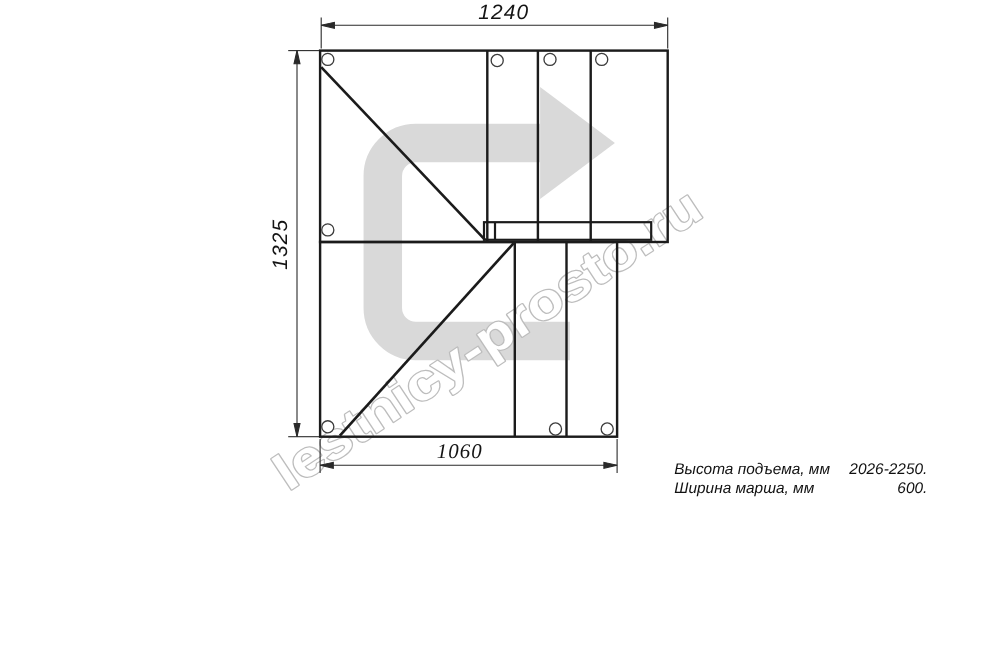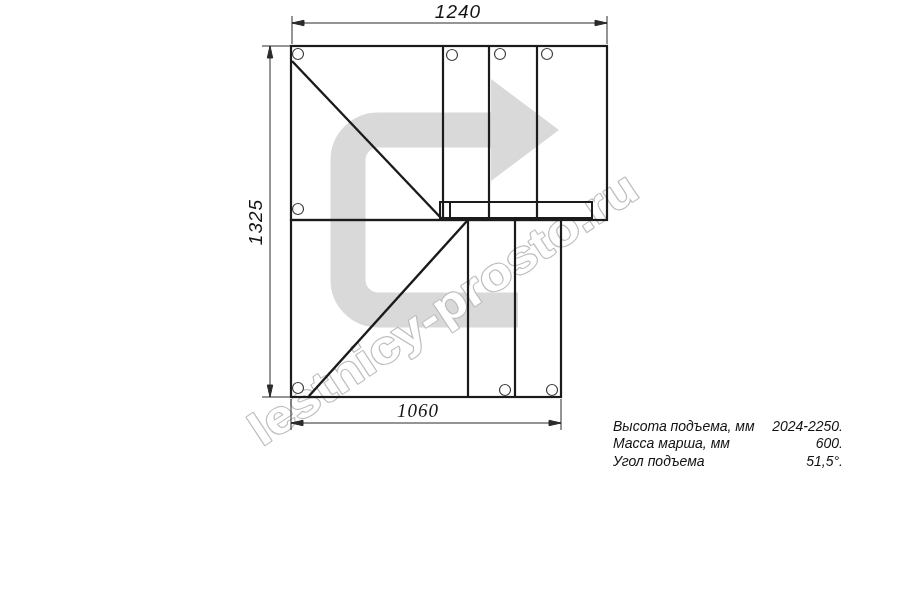--- a/index.html
+++ b/index.html
@@ -107,25 +107,21 @@
     </g>
   </svg>
 
   <span class="dim-label" id="dim-top">1240</span>
   <span class="dim-label" id="dim-left">1325</span>
   <span class="dim-label" id="dim-bottom">1060</span>
 
   <div class="specs">
     <div class="spec-row">
       <span>Высота подъема, мм</span>
-      <span>2024-2250.</span>
+      <span>2026-2250.</span>
     </div>
     <div class="spec-row">
-      <span>Масса марша, мм</span>
+      <span>Ширина марша, мм</span>
       <span>600.</span>
-    </div>
-    <div class="spec-row">
-      <span>Угол подъема</span>
-      <span>51,5°.</span>
     </div>
   </div>
 
 </div>
 
 </body></html>

